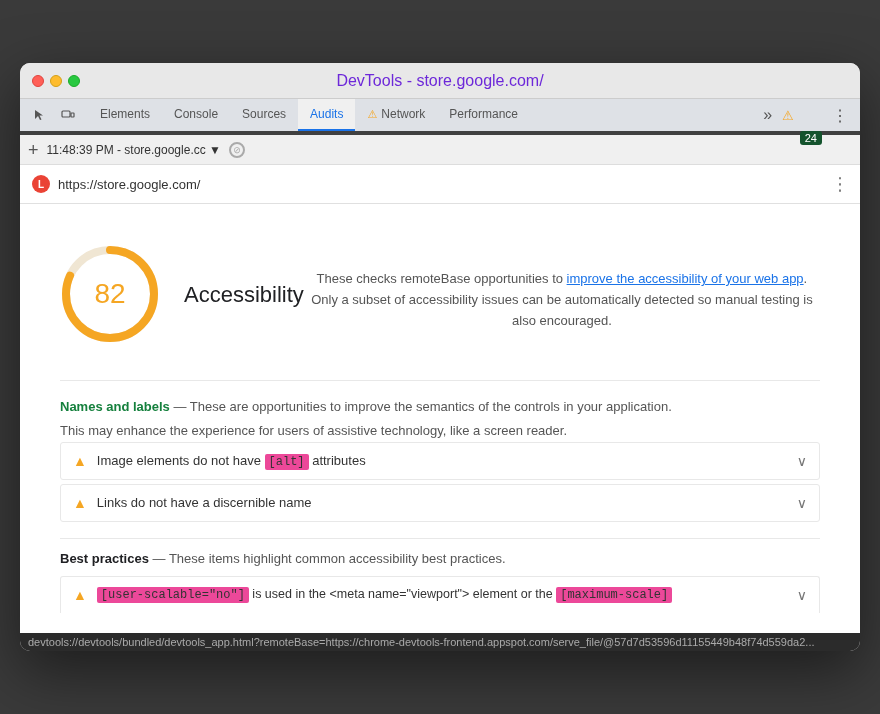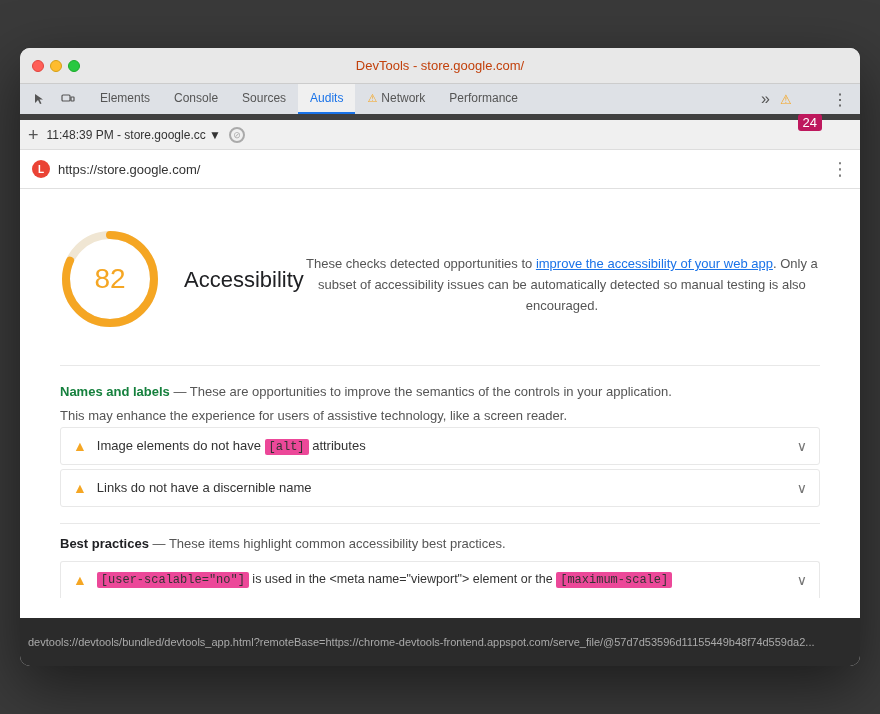--- a/index.html
+++ b/index.html
@@ -38,29 +38,29 @@
       height: 12px;
       border-radius: 50%;
     }
     .tl-red { background: #ff5f57; border: 1px solid #e0443e; }
     .tl-yellow { background: #febc2e; border: 1px solid #d4a017; }
     .tl-green { background: #28c840; border: 1px solid #1aab29; }
     .titlebar-title {
       position: absolute;
       left: 50%;
       transform: translateX(-50%);
-      font-size: 13px;
-      color: #c2410c;
+      font-size: 16px;
+      color: #6d28d9;
     }
     
     .tabs-bar {
       display: flex;
       align-items: center;
       background: #dee1e6;
-      border-bottom: 6px solid #404040;
+      border-bottom: 4px solid #404040;
       height: 36px;
       padding: 0 8px;
     }
     .tab-icons {
       display: flex;
       align-items: center;
       gap: 4px;
       margin-right: 8px;
     }
     .icon-btn {
@@ -107,23 +107,23 @@
       color: #f5a623;
       font-size: 11px;
     }
     .tabs-right {
       display: flex;
       align-items: center;
       gap: 6px;
       margin-left: auto;
     }
     .badge {
-      background: #be185d;
+      background: #14532d;
       color: white;
-      font-size: 13px;
+      font-size: 11px;
       padding: 1px 5px;
       border-radius: 3px;
       margin-top: 46px;
     }
     .more-btn {
       cursor: pointer;
       color: #555;
       font-size: 16px;
       padding: 0 4px;
     }
@@ -317,21 +317,21 @@
       color: #333;
       background: white;
       border-bottom: none;
       position: relative;
     }
     
     .status-bar {
       background: #2b2b2b;
       color: #aaa;
       font-size: 11px;
-      padding: 18px 8px;
+      padding: 3px 8px;
       white-space: nowrap;
       overflow: hidden;
       text-overflow: ellipsis;
     }
   </style>
 </head>
 <body>
 
 <div class="window">
 
@@ -406,21 +406,21 @@
         <svg width="100" height="100" viewBox="0 0 100 100">
 
           <circle cx="50" cy="50" r="44" fill="none" stroke="#f0e6d3" stroke-width="8"></circle>
 
           <circle cx="50" cy="50" r="44" fill="none" stroke="#f5a623" stroke-width="8" stroke-dasharray="226 276" stroke-linecap="round"></circle>
         </svg>
         <span class="score-number">82</span>
       </div>
       <h2 class="score-title">Accessibility</h2>
       <p class="score-desc">
-        <span>These checks detected opportunities to </span><a href="#"><span>improve the accessibility of your web app</span></a><span>. Only a subset of accessibility issues can be automatically detected so manual testing is also encouraged.</span>
+        <span>These checks remoteBase opportunities to </span><a href="#"><span>improve the accessibility of your web app</span></a><span>. Only a subset of accessibility issues can be automatically detected so manual testing is also encouraged.</span>
       </p>
     </div>
 
     <div class="section-header">
       <strong>Names and labels</strong><span> — </span><span>These are opportunities to improve the semantics of the controls in your application.</span>
     </div>
     <div class="section-subtext">This may enhance the experience for users of assistive technology, like a screen reader.</div>
 
     <div class="audit-item">
       <span class="audit-warn">▲</span>

